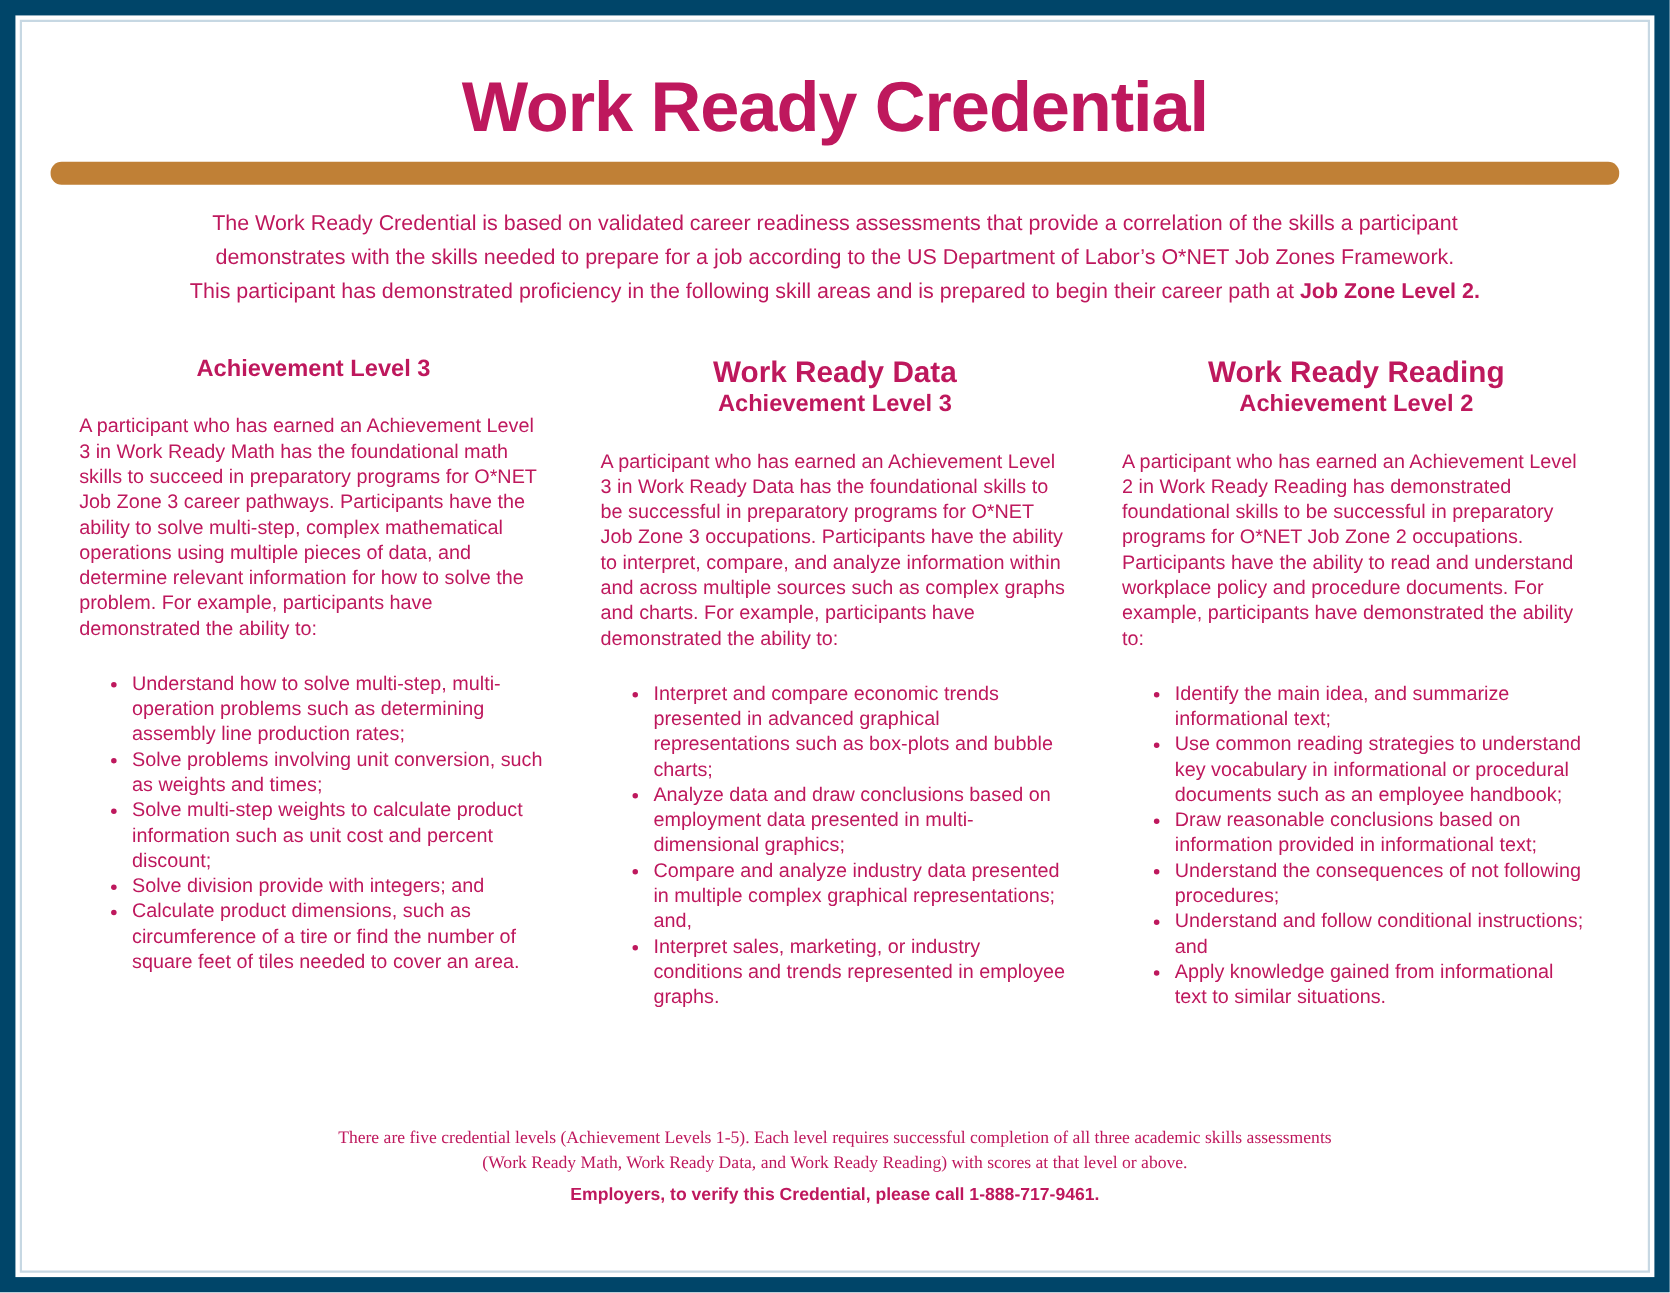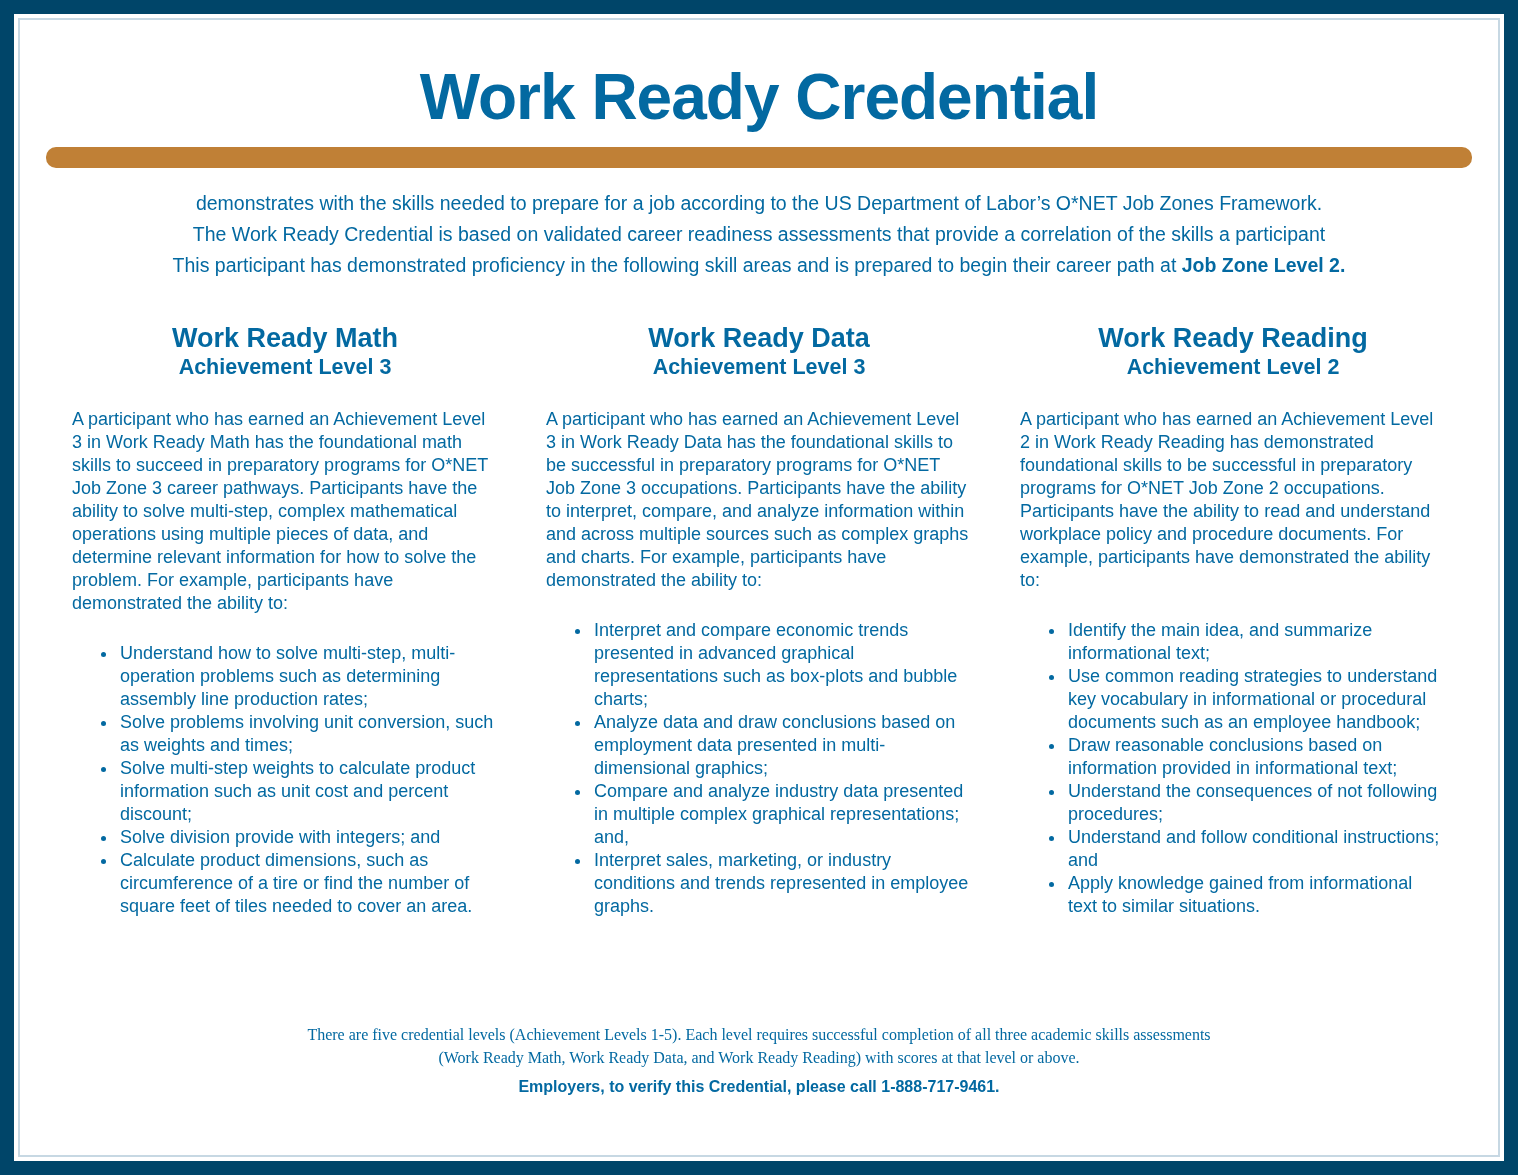--- a/index.html
+++ b/index.html
@@ -3,21 +3,21 @@
 <meta charset="utf-8">
 <style>
   * { box-sizing: border-box; }
   html, body { margin: 0; padding: 0; background: #ffffff; }
   .page {
     width: 1518px;
     height: 1175px;
     border: 14px solid var(--border-color, #004569);
     box-shadow: inset 0 0 0 4px #ffffff, inset 0 0 0 6px #c7d8e3;
     font-family: "Liberation Sans", sans-serif;
-    color: #0369a1;
+    color: #be185d;
     background: #ffffff;
     overflow: hidden;
   }
   .page-title {
     margin: 50px 0 16px 0;
     text-align: center;
     font-size: 64px;
     font-weight: bold;
     letter-spacing: -1px;
     line-height: 1.05;
@@ -94,29 +94,28 @@
 </head>
 <body>
 
 <div class="page" style="--border-color: #004569; --accent-color: #c08036;">
 
   <h1 class="page-title">Work Ready Credential</h1>
 
   <div class="accent-bar"></div>
 
   <div class="intro">
+    <div class="intro-line">The Work Ready Credential is based on validated career readiness assessments that provide a correlation of the skills a participant</div>
     <div class="intro-line">demonstrates with the skills needed to prepare for a job according to the US Department of Labor’s O*NET Job Zones Framework.</div>
-    <div class="intro-line">The Work Ready Credential is based on validated career readiness assessments that provide a correlation of the skills a participant</div>
     <div class="intro-line"><span>This participant has demonstrated proficiency in the following skill areas and is prepared to begin their career path at </span><span class="intro-bold">Job Zone Level 2.</span></div>
   </div>
 
   <div class="columns">
 
     <div class="column">
-      <h2 class="col-title">Work Ready Math</h2>
       <h3 class="col-subtitle">Achievement Level 3</h3>
       <p class="col-desc">A participant who has earned an Achievement Level 3 in Work Ready Math has the foundational math skills to succeed in preparatory programs for O*NET Job Zone 3 career pathways. Participants have the ability to solve multi-step, complex mathematical operations using multiple pieces of data, and determine relevant information for how to solve the problem. For example, participants have demonstrated the ability to:</p>
       <ul class="bullet-list">
         <li>Understand how to solve multi-step, multi-operation problems such as determining assembly line production rates;</li>
         <li>Solve problems involving unit conversion, such as weights and times;</li>
         <li>Solve multi-step weights to calculate product information such as unit cost and percent discount;</li>
         <li>Solve division provide with integers; and</li>
         <li>Calculate product dimensions, such as circumference of a tire or find the number of square feet of tiles needed to cover an area.</li>
       </ul>
     </div>

